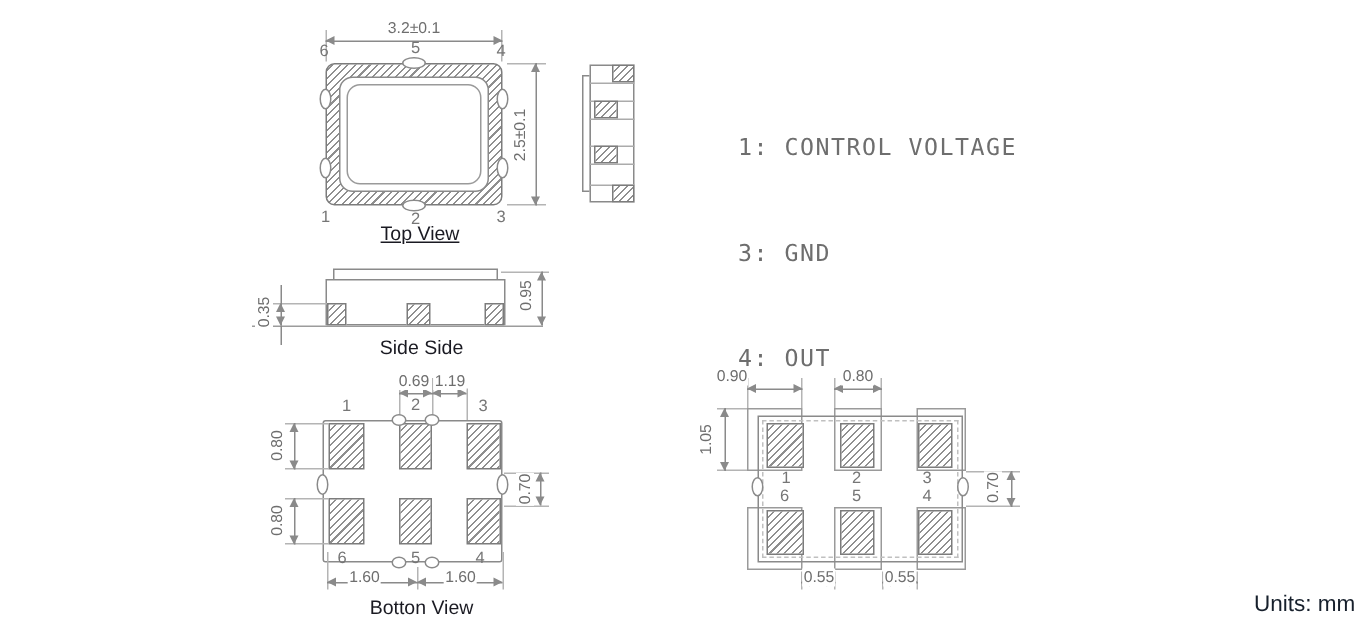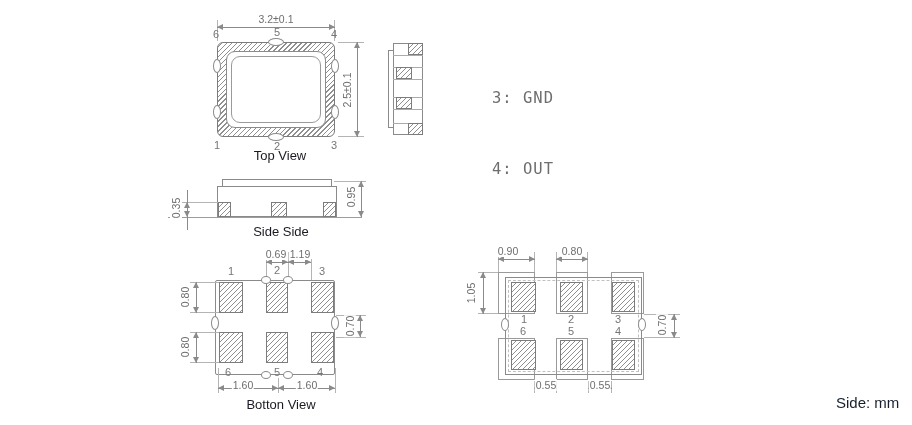--- a/index.html
+++ b/index.html
@@ -66,37 +66,38 @@
     <div class="notch" style="left:331px;top:105px;width:8px;height:14px;"></div>
     <div class="notch" style="left:268px;top:38px;width:16px;height:8px;"></div>
     <div class="notch" style="left:268px;top:133px;width:16px;height:8px;"></div>
 
     <div class="pin" style="left:216px;top:29px;">6</div>
     <div class="pin" style="left:277px;top:27px;">5</div>
     <div class="pin" style="left:334px;top:29px;">4</div>
     <div class="pin" style="left:217px;top:140px;">1</div>
     <div class="pin" style="left:277px;top:141px;">2</div>
     <div class="pin" style="left:334px;top:140px;">3</div>
-    <div class="vtitle" style="left:280px;top:149px;">Top View</div>
+    <div class="vtitle" style="left:280px;top:149px;text-decoration:underline;">Top View</div>
 
     <div class="box" style="left:388px;top:50px;width:6px;height:78px;"></div>
     <div class="box" style="left:393px;top:43px;width:30px;height:92px;"></div>
     <div class="ln" style="left:393px;top:55px;width:30px;height:1px;background:#ababab;"></div>
     <div class="ln" style="left:393px;top:67px;width:30px;height:1px;background:#ababab;"></div>
     <div class="ln" style="left:393px;top:79px;width:30px;height:1px;background:#ababab;"></div>
     <div class="ln" style="left:393px;top:97px;width:30px;height:1px;background:#ababab;"></div>
     <div class="ln" style="left:393px;top:109px;width:30px;height:1px;background:#ababab;"></div>
     <div class="ln" style="left:393px;top:123px;width:30px;height:1px;background:#ababab;"></div>
     <div class="hatch" style="left:408px;top:43px;width:15px;height:12px;"></div>
     <div class="hatch" style="left:396px;top:67px;width:16px;height:12px;"></div>
     <div class="hatch" style="left:396px;top:97px;width:16px;height:12px;"></div>
     <div class="hatch" style="left:408px;top:123px;width:15px;height:12px;"></div>
   </div>
 
   <div class="padfn">
+    <div>1: CONTROL VOLTAGE</div>
     <div>3: GND</div>
     <div>4: OUT</div>
     
     
   </div>
 
   <div class="grp">
     <div class="ln" style="left:168px;top:217px;width:194px;height:1px;"></div>
     <div class="box" style="left:222px;top:179px;width:110px;height:8px;"></div>
     <div class="box" style="left:217px;top:186px;width:120px;height:31px;"></div>
@@ -198,21 +199,21 @@
     <div class="pin" style="left:524px;top:314px;">1</div>
     <div class="pin" style="left:571px;top:314px;">2</div>
     <div class="pin" style="left:618px;top:314px;">3</div>
     <div class="pin" style="left:523px;top:326px;">6</div>
     <div class="pin" style="left:571px;top:326px;">5</div>
     <div class="pin" style="left:618px;top:326px;">4</div>
 
     <div class="ext" style="left:498px;top:252px;width:1px;height:20px;"></div>
     <div class="ext" style="left:534px;top:252px;width:1px;height:20px;"></div>
     <div class="dh" style="left:498px;top:259px;width:37px;"></div>
-    <div class="dlab" style="left:508px;top:245px;">0.90</div>
+    <div class="dlab" style="left:488px;top:245px;">0.90</div>
     <div class="ext" style="left:556px;top:252px;width:1px;height:20px;"></div>
     <div class="ext" style="left:587px;top:252px;width:1px;height:20px;"></div>
     <div class="dh" style="left:556px;top:259px;width:32px;"></div>
     <div class="dlab" style="left:572px;top:245px;">0.80</div>
 
     <div class="ext" style="left:478px;top:272px;width:20px;height:1px;"></div>
     <div class="ext" style="left:478px;top:313px;width:20px;height:1px;"></div>
     <div class="dv" style="left:483px;top:272px;height:42px;"></div>
     <div class="dlab rot" style="left:471px;top:293px;">1.05</div>
 
@@ -224,15 +225,15 @@
     <div class="ext" style="left:534px;top:381px;width:1px;height:12px;"></div>
     <div class="ext" style="left:556px;top:381px;width:1px;height:12px;"></div>
     <div class="dh" style="left:534px;top:388px;width:23px;"></div>
     <div class="dlab" style="left:546px;top:379px;">0.55</div>
     <div class="ext" style="left:588px;top:381px;width:1px;height:12px;"></div>
     <div class="ext" style="left:611px;top:381px;width:1px;height:12px;"></div>
     <div class="dh" style="left:588px;top:388px;width:24px;"></div>
     <div class="dlab" style="left:600px;top:379px;">0.55</div>
   </div>
 
-  <div class="units">Side: mm</div>
+  <div class="units">Units: mm</div>
 
 </div>
 
 </body></html>

